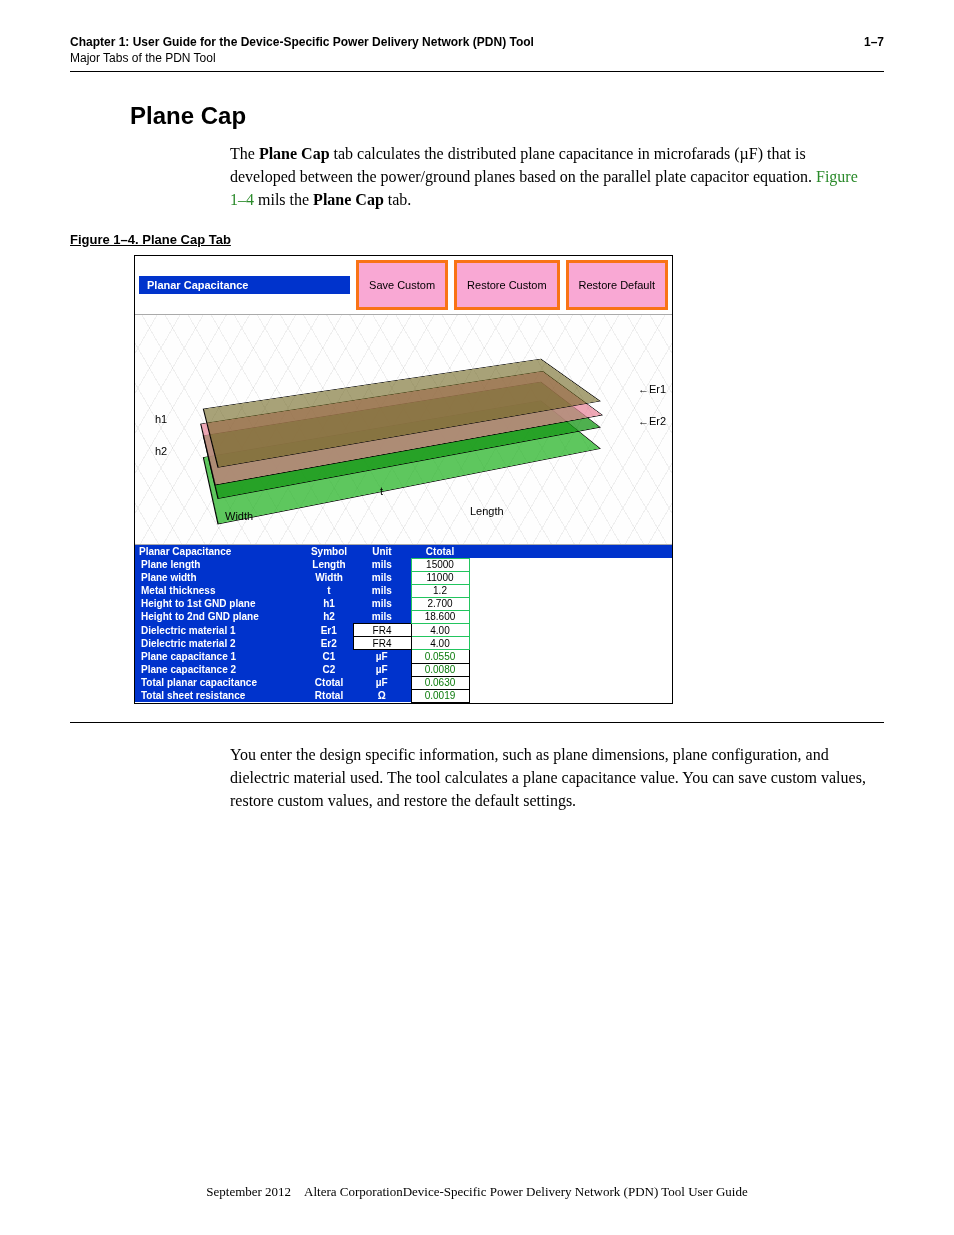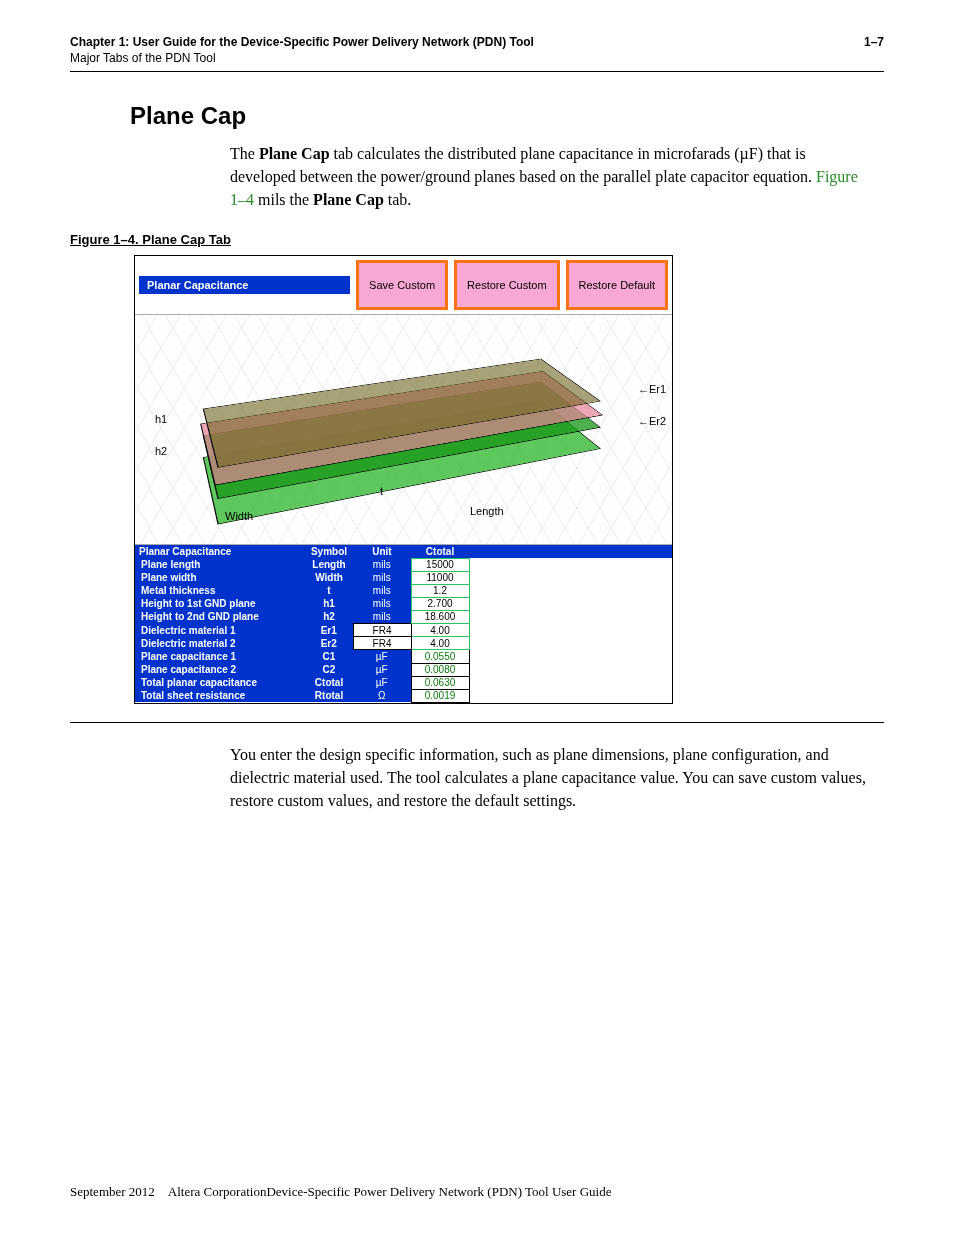--- a/index.html
+++ b/index.html
@@ -97,33 +97,33 @@
   }
   .plane-top { background:rgba(110,100,30,0.6); transform:translate(-50%,-70%) rotateX(62deg) rotateZ(-20deg); }
   .plane-pink { background:rgba(230,130,150,0.7); transform:translate(-50%,-58%) rotateX(62deg) rotateZ(-20deg); width:385px; }
   .plane-mid { background:rgba(20,150,20,0.75); transform:translate(-50%,-48%) rotateX(62deg) rotateZ(-20deg); }
   .plane-bot { background:rgba(40,180,40,0.75); transform:translate(-50%,-30%) rotateX(62deg) rotateZ(-20deg); }
   .dlabel { position:absolute; font-size:11px; font-family:Arial; }
   .ptable { width:100%; border-collapse:collapse; font-size:11px; }
   .ptable th { background:#0033cc; color:#fff; font-weight:bold; text-align:center; padding:1px 4px; font-size:10px; }
   .ptable td.lbl { background:#0033cc; color:#fff; font-weight:bold; padding:1px 6px; font-size:10px; }
   .ptable td.sym { background:#0033cc; color:#fff; font-weight:bold; text-align:center; padding:1px 4px; font-size:10px; width:48px;}
-  .ptable td.unit { background:#0033cc; color:#fff; font-weight:normal; text-align:center; padding:1px 4px; font-size:10px; width:58px;}
+  .ptable td.unit { background:#0033cc; color:#fff; font-weight:bold; text-align:center; padding:1px 4px; font-size:10px; width:58px;}
   .ptable td.unit-w { background:#fff; color:#000; text-align:center; border:1px solid #000; padding:0 2px; font-size:10px; width:58px;}
   .ptable td.val { background:#fff; border:1px solid #22c55e; text-align:center; padding:0 4px; font-size:10px; width:58px;}
   .ptable td.val-g { background:#fff; border:1px solid #000; text-align:center; padding:0 0; font-size:10px; color:#0a7a0a; width:58px;}
   .ptable td.spacer { background:#fff; }
   .hr { border:0; border-top:1px solid #000; margin:18px 0 20px 0; }
   .footer {
     position:absolute;
     bottom:35px;
     left:70px;
     right:70px;
     display:flex;
-    justify-content:flex-start;
+    justify-content:center;
     font-family: Georgia, serif;
     font-size:13px;
   }
 </style>
 </head>
 <body>
 
 <div class="page">
   <div class="header">
     <div class="header-left">

